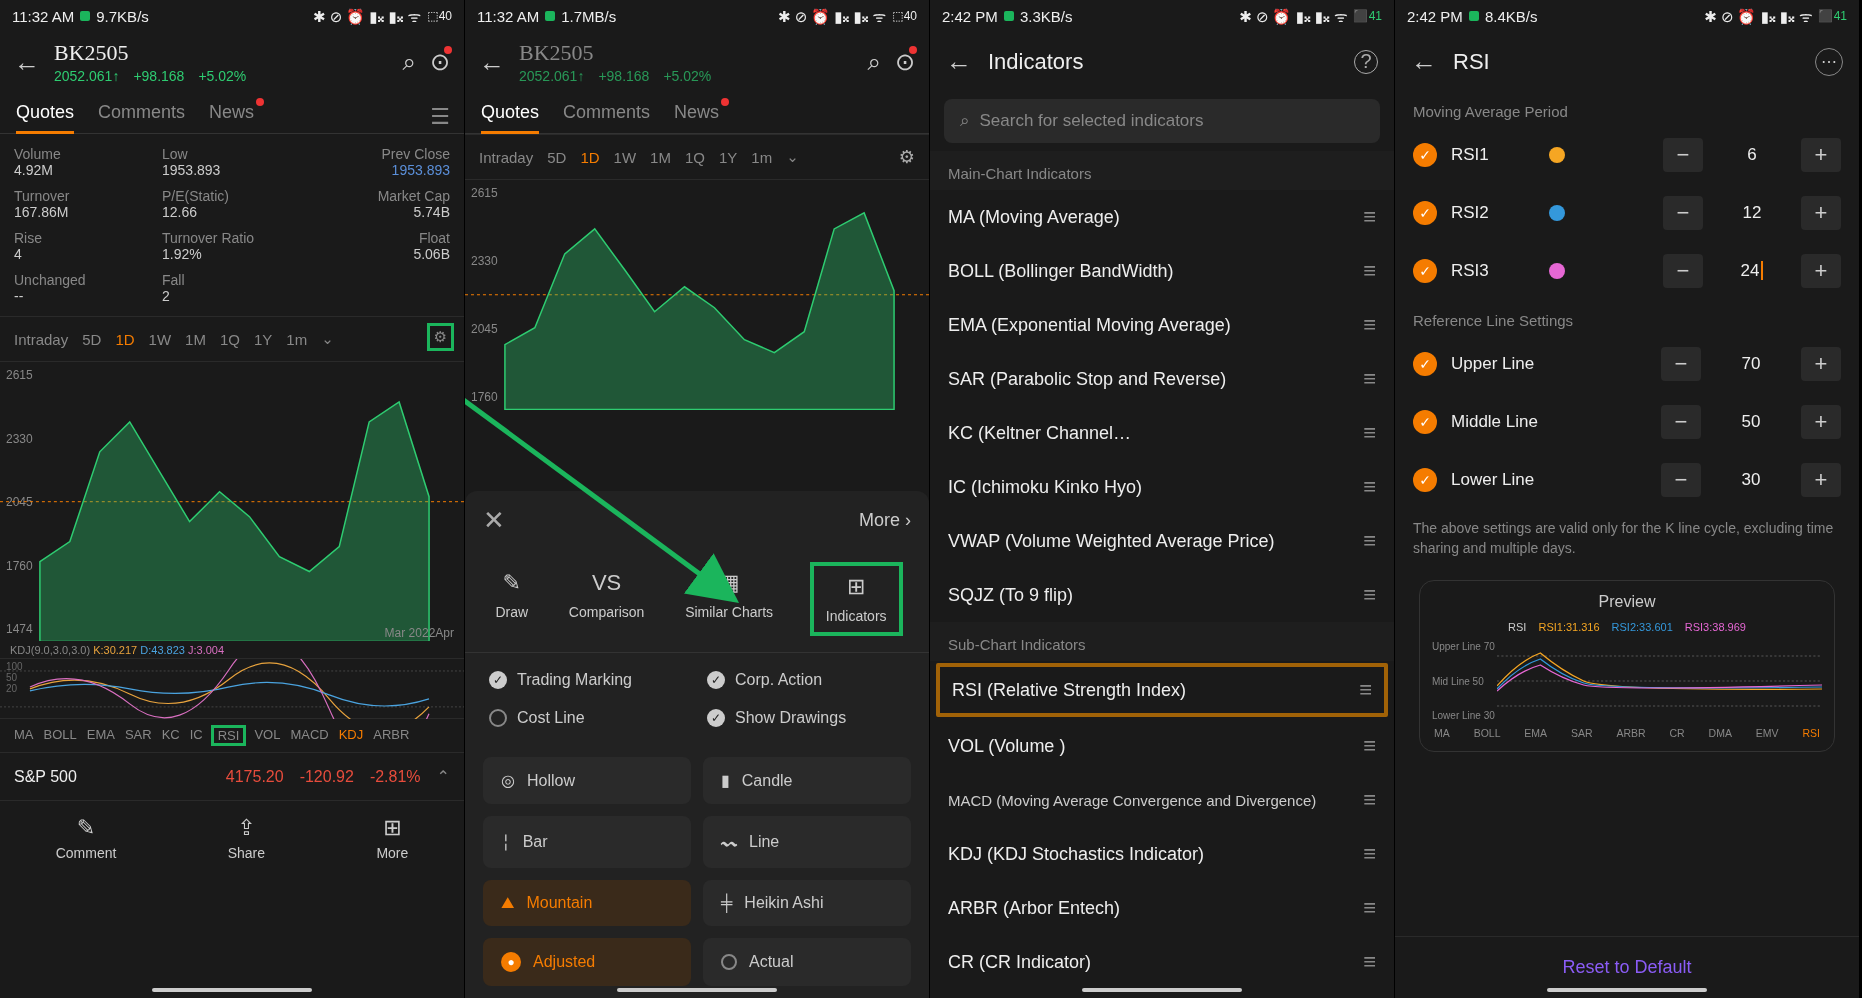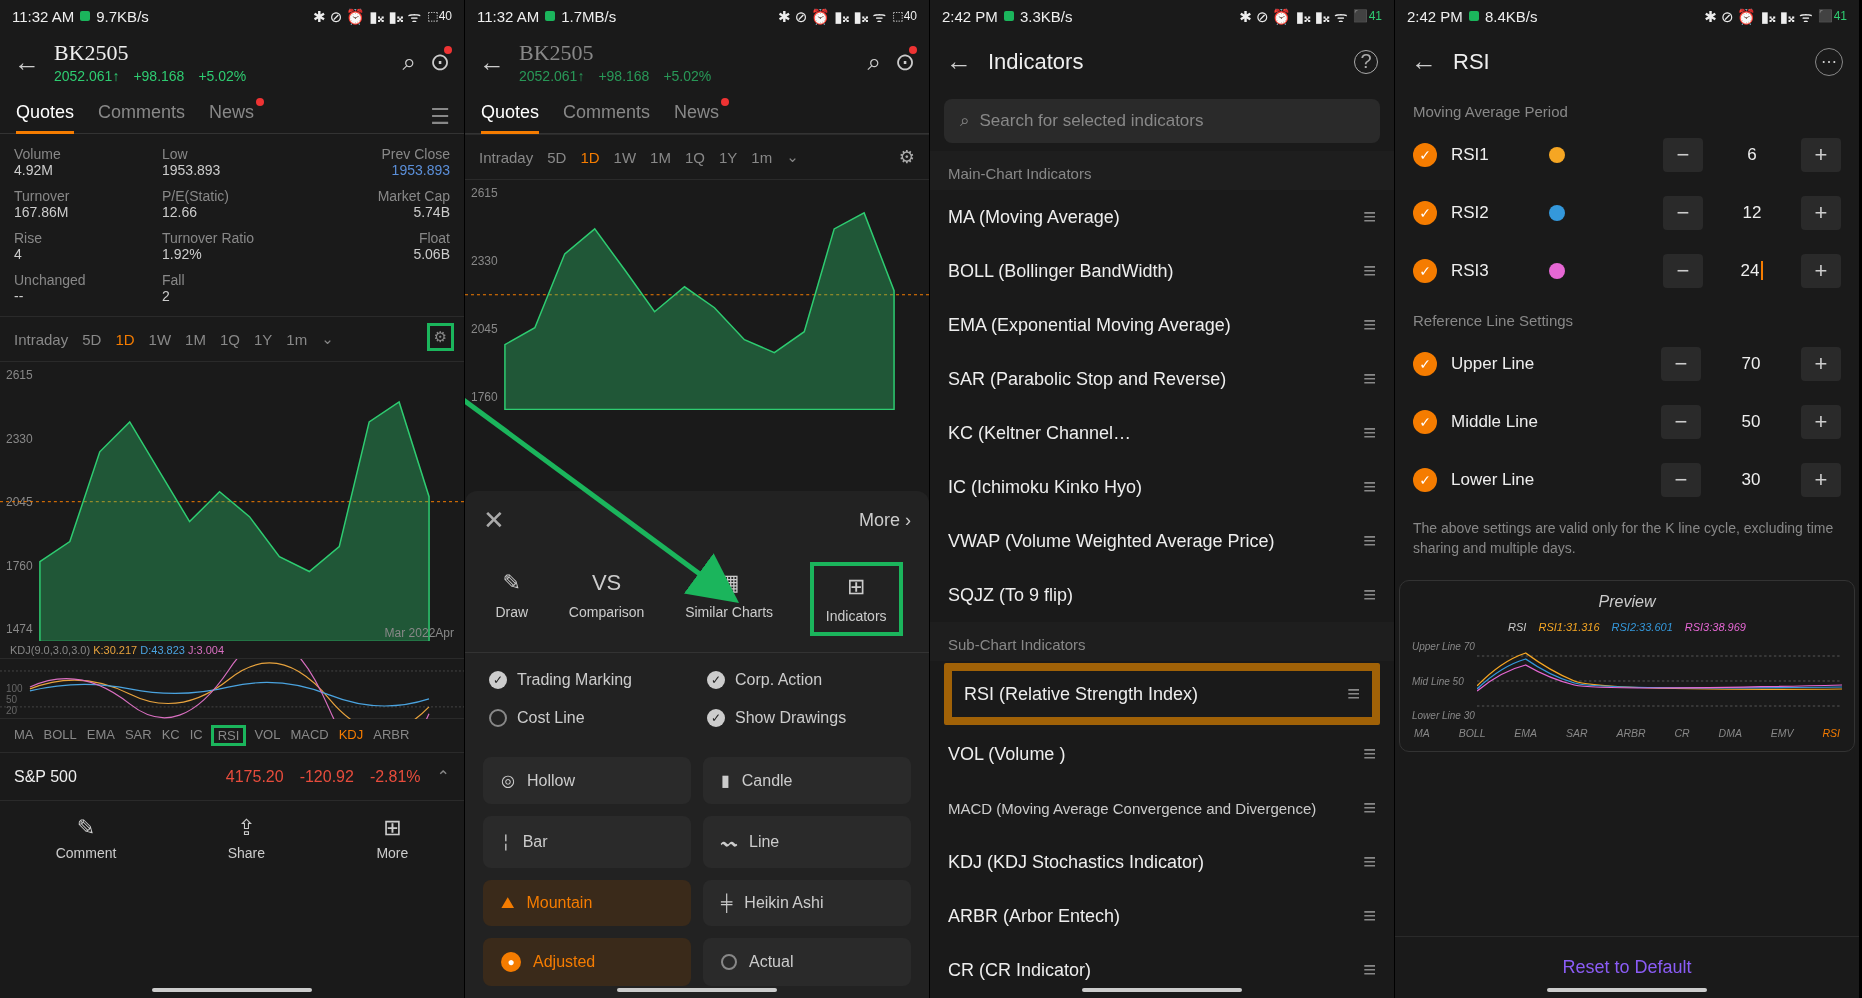--- a/index.html
+++ b/index.html
@@ -62,21 +62,21 @@
   .tf-row { display:flex; align-items:center; gap: 14px; padding: 13px 14px; font-size: 15px; color:#888; border-top:1px solid #2a2a2a; border-bottom:1px solid #2a2a2a; position:relative; }
   .tf-row .active { color:#f57c00; }
   .settings-box { position:absolute; right:10px; top:6px; border:3px solid #1bb55c; padding:2px 4px; }
   .settings-icon-plain { font-size:18px; color:#aaa; position:absolute; right:14px; }
   .chart-area { position:relative; height: 280px; background:#1a1a1a; }
   .y-labels { position:absolute; left:6px; top:0; bottom:0; display:flex; flex-direction:column; justify-content:space-between; font-size:12px; color:#888; padding:6px 0; }
   .chart-svg { position:absolute; inset:0; }
   .x-labels { position:absolute; bottom:2px; left:50px; right:10px; display:flex; justify-content:flex-end; font-size:12px; color:#888; }
   .kdj-line { padding: 2px 10px; font-size:11px; }
   .sub-chart { height: 60px; position:relative; border-top:1px solid #2a2a2a; }
-  .sub-y { position:absolute; left:6px; top:2px; bottom:2px; display:flex; flex-direction:column; justify-content:flex-end; font-size:10px; color:#666; }
+  .sub-y { position:absolute; left:6px; top:2px; bottom:2px; display:flex; flex-direction:column; justify-content:flex-start; font-size:10px; color:#666; }
   .ind-row { display:flex; gap:10px; padding:8px 14px; font-size:13px; color:#888; overflow-x:hidden; border-top:1px solid #2a2a2a; }
   .ind-row span.active { color:#f57c00; }
   .rsi-box { border:3px solid #1bb55c; padding:0 4px; margin:-2px; }
   .sp500 { display:flex; align-items:center; padding:14px 14px; gap:16px; font-size:16px; border-top:1px solid #2a2a2a; }
   .footer { display:flex; justify-content:space-around; padding:14px 0 20px; border-top:1px solid #2a2a2a; }
   .footer-item { display:flex; flex-direction:column; align-items:center; gap:4px; font-size:14px; color:#ccc; }
   .footer-icon { font-size:22px; }
   .home-bar { position:absolute; bottom:6px; left:50%; transform:translateX(-50%); width:160px; height:4px; background:#ccc; border-radius:2px; }
 
   
@@ -97,38 +97,38 @@
   .style-btn.selected { background:#3a2a1a; color:#f57c00; }
   .style-btn.selected-red { background:#3a2a1a; color:#f57c00; }
 
   
   .s3-header { display:flex; align-items:center; padding:14px 16px; gap:16px; }
   .s3-title { font-size:22px; color:#eee; flex:1; }
   .help-icon { font-size:20px; color:#aaa; border:1px solid #aaa; border-radius:50%; width:24px; height:24px; display:flex; align-items:center; justify-content:center; }
   .search-bar { margin:8px 14px; background:#2a2a2a; border-radius:8px; padding:12px 16px; display:flex; align-items:center; gap:10px; color:#888; font-size:17px; }
   .section-label { padding:14px 18px 8px; color:#888; font-size:15px; background:#1e1e1e; }
   .ind-item { display:flex; justify-content:space-between; align-items:center; padding:14px 18px; font-size:18px; color:#eee; }
-  .ind-item.highlighted { border:8px solid #a16207; margin:2px 14px; padding:10px 12px; border-radius:2px; }
+  .ind-item.highlighted { border:4px solid #a16207; margin:2px 6px; padding:10px 12px; border-radius:2px; }
   .ind-item.small { font-size:15px; color:#ccc; }
   .drag-icon { font-size:22px; color:#888; }
 
   
   .s4-header { display:flex; align-items:center; padding:14px 16px; gap:16px; }
   .s4-title { font-size:22px; color:#eee; flex:1; }
   .more-dots { width:28px; height:28px; border:1px solid #888; border-radius:50%; display:flex; align-items:center; justify-content:center; font-size:16px; color:#ccc; }
   .setting-label { color:#888; padding:12px 18px 6px; font-size:15px; }
   .setting-row { display:flex; align-items:center; padding:12px 18px; gap:14px; }
   .check-orange { width:24px; height:24px; background:#f57c00; border-radius:50%; display:flex; align-items:center; justify-content:center; color:#fff; font-size:14px; }
   .setting-name { flex:0 0 84px; font-size:17px; color:#eee; }
   .color-dot { width:16px; height:16px; border-radius:50%; }
   .minus-btn, .plus-btn { width:40px; height:34px; background:#2a2a2a; display:flex; align-items:center; justify-content:center; font-size:22px; color:#ccc; border-radius:4px; }
   .value-box { flex:1; text-align:center; font-size:17px; color:#eee; }
   .cursor-val { border-right:2px solid #f57c00; padding-right:2px; }
   .note { padding:10px 18px; font-size:14px; color:#888; line-height:1.4; }
-  .preview-box { margin:12px 4px; border:1px solid #333; border-radius:10px; padding:12px;font-style:italic; }
+  .preview-box { margin:12px 24px; border:1px solid #333; border-radius:15px; padding:12px; }
   .preview-title { text-align:center; color:#ccc; font-size:16px; margin-bottom:10px; }
   .preview-legend { display:flex; justify-content:center; gap:12px; font-size:11px; margin-bottom:8px; }
   .preview-chart { height:80px; position:relative; border:0; }
   .preview-y { position:absolute; left:0; top:0; bottom:0; display:flex; flex-direction:column; justify-content:space-between; font-size:10px; color:#888; }
   .preview-ind { display:flex; justify-content:space-between; font-size:10.5px; color:#888; margin-top:6px; padding:0 2px; }
   .reset-btn { text-align:center; padding:20px; font-size:18px; color:#8b5cf6; margin-top:auto; border-top:1px solid #2a2a2a; }
   .fill-space { flex:1; }
 </style>
 </head>
 <body>

